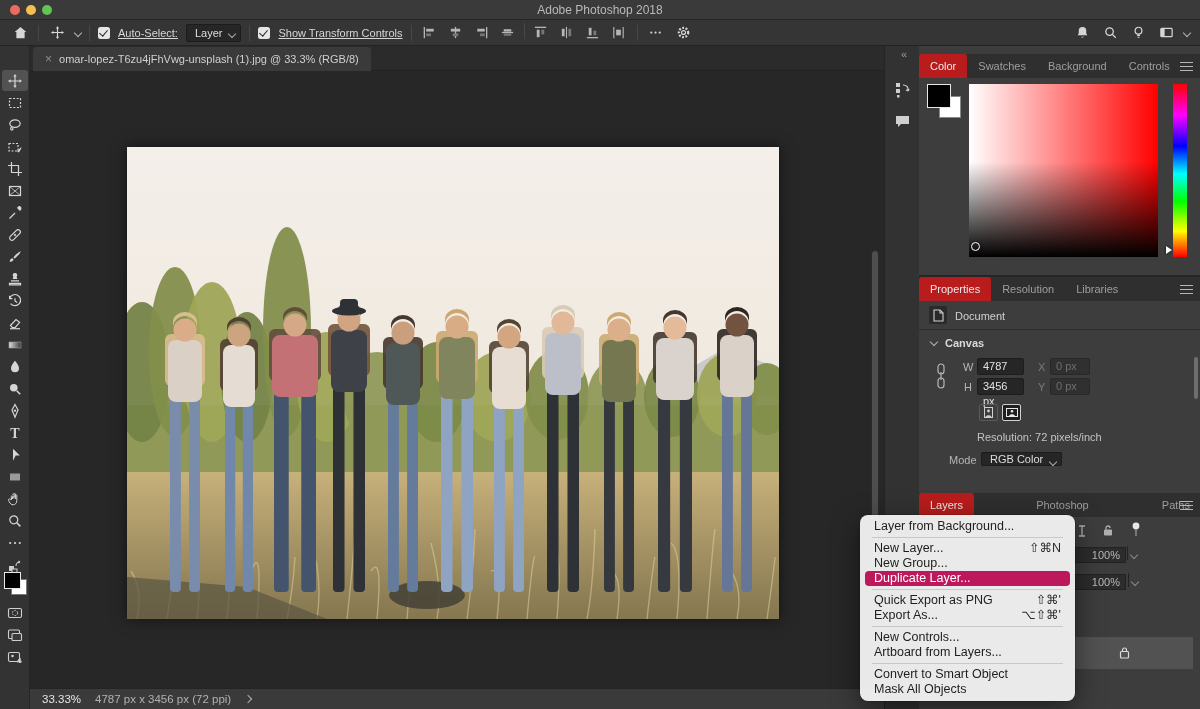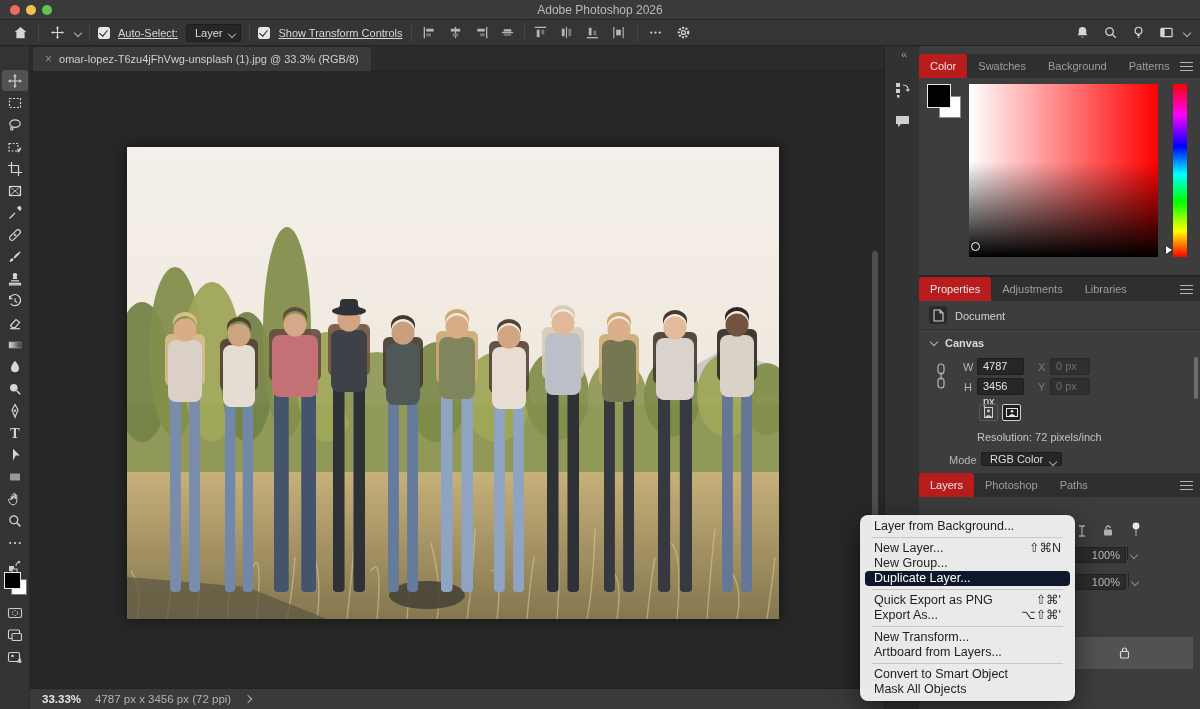--- a/index.html
+++ b/index.html
@@ -36,21 +36,21 @@
   #docarea { left:30px; top:46px; width:854px; height:642px; background:#272727; }
   #tabbar { left:0; top:0; width:854px; height:25px; background:#2b2b2b; border-bottom:1px solid #222; }
   #doctab { left:3px; top:1px; height:24px; background:#3a3a3a; border-radius:4px 4px 0 0; display:flex; align-items:center; gap:7px; padding:0 12px; }
   #doctab .close { color:#8f8f8f; font-size:12px; }
   #doctab .t { color:#cfcfcf; font-size:11px; }
   #photo { left:97px; top:101px; width:652px; height:472px; box-shadow:0 0 14px rgba(0,0,0,.55); background:#eee; }
   #vscroll { left:841px; top:204px; width:8px; height:306px; background:#4e4e4e; border-radius:4px; border:1px solid #2a2a2a; }
 
   
   #statusbar { left:30px; top:688px; width:854px; height:21px; background:#3a3a3a; border-top:1px solid #242424; display:flex; align-items:center; }
-  #status-zoom { color:#e6e6e6; font-size:11.5px; padding:0 14px 0 12px; font-weight:bold; }
+  #status-zoom { color:#e6e6e6; font-size:11.5px; padding:0 14px 0 12px; font-weight:normal; }
   #status-info { color:#b2b2b2; font-size:11.5px; }
   #status-chev { margin-left:14px; width:6px; height:6px; border:solid #b0b0b0; border-width:1.5px 1.5px 0 0; transform:rotate(45deg); }
 
   
   #dock { left:884px; top:46px; width:316px; height:663px; background:#323232; border-left:1px solid #242424; }
   #strip { left:2px; top:10px; width:30px; height:653px; }
   .strip-ic { position:absolute; left:4px; width:22px; height:22px; display:flex; align-items:center; justify-content:center; }
   .strip-ic svg { width:17px; height:17px; }
   .collapser { color:#9a9a9a; font-size:11px; }
   #panels { left:34px; top:0; width:282px; height:663px; background:#3d3d3d; }
@@ -83,33 +83,33 @@
   
   .lfield { background:#2c2c2c; border:1px solid #222; height:16px; line-height:14px; color:#b9b9b9; font-size:11px; padding:0 5px; border-radius:2px 0 0 2px; }
   .lchev { background:#2c2c2c; border:1px solid #222; border-left:none; width:15px; height:16px; border-radius:0 2px 2px 0; position:relative; }
   .lchev:after { content:""; position:absolute; left:4px; top:5px; width:5px; height:5px; border:solid #8a8a8a; border-width:0 0 1.3px 1.3px; transform:rotate(-45deg); }
   #layer-row { background:#525252; }
 
   
   #ctxmenu { left:860px; top:515px; width:215px; background:rgba(240,240,240,.97); border-radius:8px; box-shadow:0 8px 28px rgba(0,0,0,.5), 0 0 0 .5px rgba(0,0,0,.25); padding:4px 0; z-index:60; }
   .mi { display:flex; justify-content:space-between; align-items:center; height:15px; line-height:15px; padding:0 14px; font-size:12.5px; color:#1e1e1e; }
   .mi .sc { color:#2a2a2a; margin-left:12px; }
-  .mi.hl { background:#0f172a; color:#fff; border-radius:4px; margin:0 5px; padding:0 9px; }
+  .mi.hl { background:#be185d; color:#fff; border-radius:4px; margin:0 5px; padding:0 9px; }
   .msep { height:1px; background:rgba(0,0,0,.14); margin:3px 12px; }
 </style>
 </head>
 <body>
 
 <div id="app">
 
   <div id="titlebar" class="abs">
     <div class="traffic abs" style="left:10px;background:#ee6a5f;"></div>
     <div class="traffic abs" style="left:26px;background:#f5bf4f;"></div>
     <div class="traffic abs" style="left:42px;background:#61c454;"></div>
-    <div id="title-text" class="abs">Adobe Photoshop 2026</div>
+    <div id="title-text" class="abs">Adobe Photoshop 2018</div>
   </div>
 
   <div id="optionsbar" class="abs">
     <span class="ob-ic">
         <svg viewBox="0 0 16 16">
           <path d="M8 2 1.8 7.5h1.8V14h8.8V7.5h1.8z" fill="#d6d6d6"></path>
         </svg>
       </span>
     <span class="vsep"></span>
     <span class="ob-ic">
@@ -585,40 +585,40 @@
           </svg>
       </div>
     </div>
 
     <div id="panels" class="abs">
 
       <div class="tabrow" style="top:8px;">
         <span class="ptab active">Color</span>
           <span class="ptab">Swatches</span>
           <span class="ptab">Background</span>
-          <span class="ptab">Patterns</span>
+          <span class="ptab">Controls</span>
           <span class="hamb" style="top:8px;"></span>
       </div>
       <div class="abs" style="left:0;top:32px;width:282px;height:196px;">
         <div id="fgbg2" class="abs" style="left:8px;top:6px;width:40px;height:42px;">
           <div class="sq" style="left:0;top:0;width:24px;height:24px;background:#000;z-index:2;"></div>
           <div class="sq" style="left:12px;top:12px;width:22px;height:22px;background:#fff;border-color:#888;"></div>
         </div>
         <div id="satval" class="abs" style="left:50px;top:6px;">
           <div id="sv-marker" class="abs" style="left:2px;top:158px;"></div>
         </div>
         <div id="huebar" class="abs" style="left:254px;top:6px;"></div>
         <div id="hue-marker" class="abs" style="left:247px;top:168px;"></div>
       </div>
 
       <div class="panel-div" style="top:229px;"></div>
 
       <div class="tabrow" style="top:231px;">
         <span class="ptab active">Properties</span>
-          <span class="ptab">Adjustments</span>
+          <span class="ptab">Resolution</span>
           <span class="ptab">Libraries</span>
           <span class="hamb" style="top:8px;"></span>
       </div>
       <div class="abs" style="left:0;top:255px;width:282px;height:192px;">
         <span class="abs" style="left:10px;top:5px;width:18px;height:18px;background:#2a2a2a;border-radius:2px;display:flex;align-items:center;justify-content:center;">
           <svg width="11" height="13" viewBox="0 0 11 13">
               <path d="M1 1h6l3 3v8H1z" fill="none" stroke="#d0d0d0" stroke-width="1.1"></path>
               <path d="M7 1v3h3" fill="none" stroke="#d0d0d0" stroke-width="1.1"></path>
             </svg>
         </span>
@@ -656,21 +656,21 @@
             </svg>
         </span>
         <span class="abs plabel" style="left:58px;top:130px;color:#c3c3c3;">Resolution: 72 pixels/inch</span>
         <span class="abs plabel" style="left:30px;top:153px;">Mode</span>
         <span class="abs dropdown" id="mode-dd" style="left:62px;top:150px;">RGB Color</span>
         <div id="props-scroll" class="abs" style="left:275px;top:56px;"></div>
       </div>
 
       <div class="panel-div" style="top:447px;"></div>
 
-      <div class="tabrow" style="top:427px;">
+      <div class="tabrow" style="top:447px;justify-content:space-between;">
         <span class="ptab active">Layers</span>
           <span class="ptab">Photoshop</span>
           <span class="ptab">Paths</span>
           <span class="hamb" style="top:8px;"></span>
       </div>
       <div class="abs" style="left:0;top:473px;width:282px;height:190px;">
         
         <span class="abs" style="left:158px;top:6px;">
           <svg width="10" height="12" viewBox="0 0 10 12">
               <path d="M2 1h6M2 11h6M5 1v10" stroke="#b0b0b0" stroke-width="1.3" fill="none"></path>
@@ -727,21 +727,21 @@
       <div class="mi">
         <span>Quick Export as PNG</span>
         <span class="sc">⇧⌘'</span>
       </div>
       <div class="mi">
         <span>Export As...</span>
         <span class="sc">⌥⇧⌘'</span>
       </div>
       <div class="msep"></div>
       <div class="mi">
-        <span>New Transform...</span>
+        <span>New Controls...</span>
       </div>
       <div class="mi">
         <span>Artboard from Layers...</span>
       </div>
       <div class="msep"></div>
       <div class="mi">
         <span>Convert to Smart Object</span>
       </div>
       <div class="mi">
         <span>Mask All Objects</span>

